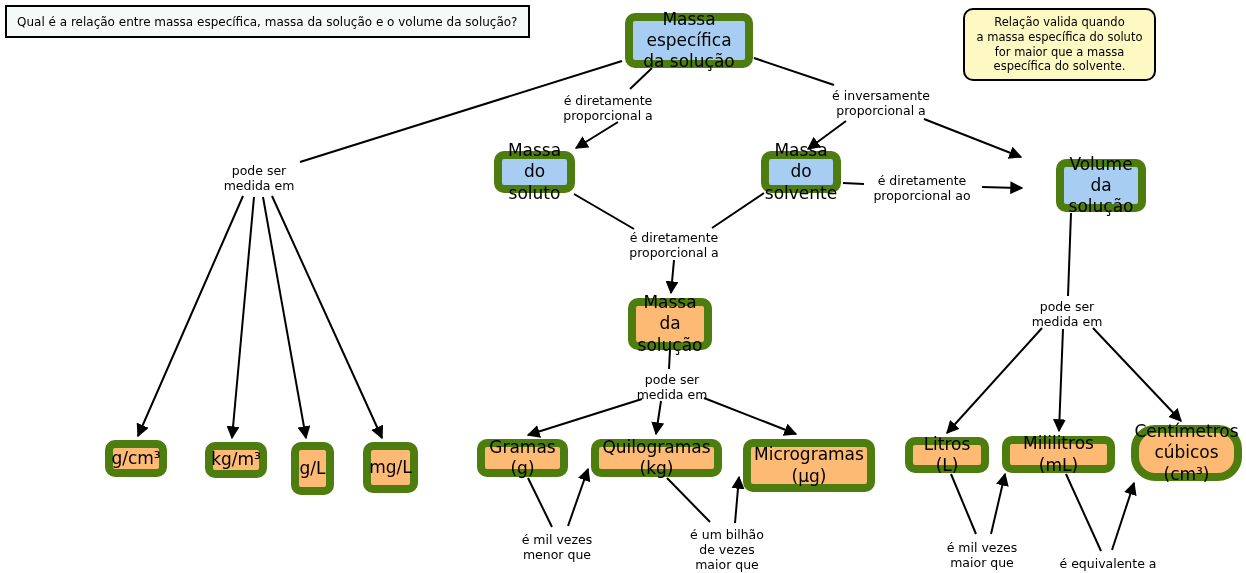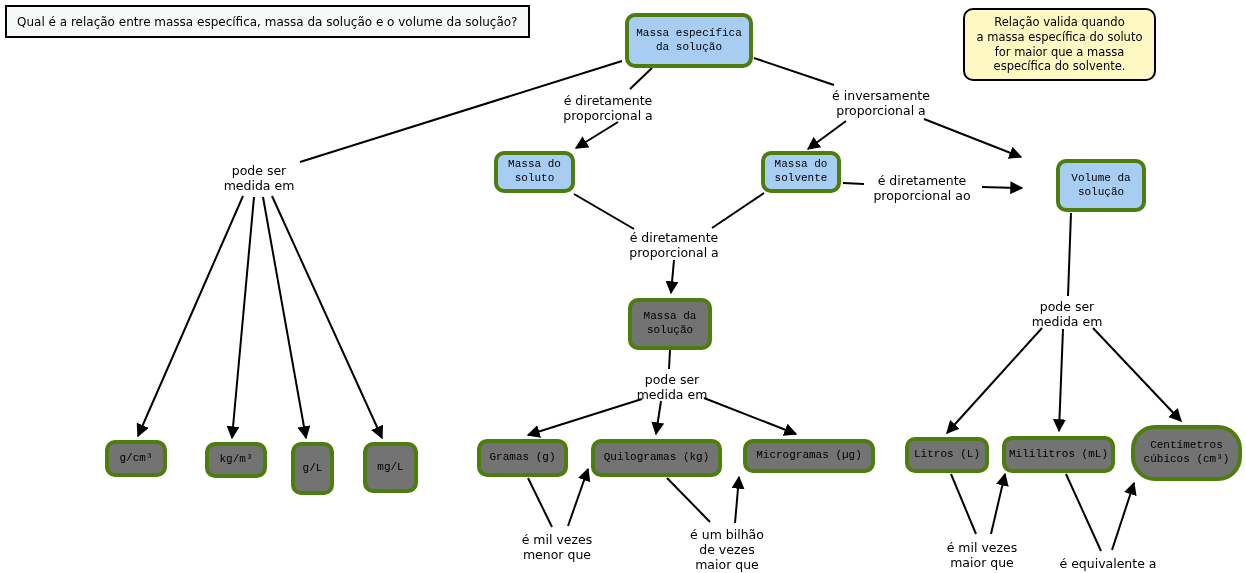--- a/index.html
+++ b/index.html
@@ -6,25 +6,25 @@
   .canvas{
     position:relative;width:1246px;height:573px;background:#ffffff;
     font-family:"DejaVu Sans","Liberation Sans",sans-serif;color:#000;
     overflow:hidden;
   }
   svg.edges{position:absolute;left:0;top:0;z-index:1;}
   svg.edges line{stroke:#000;stroke-width:2;}
   .node{
     position:absolute;z-index:2;box-sizing:border-box;
     display:flex;align-items:center;justify-content:center;
-    text-align:center;border:4px solid #4d7c0f;border-radius:10px;
-    font-size:11px;line-height:1.25;white-space:pre-line;font-family:Liberation Mono, monospace;
+    text-align:center;border:8px solid #4d7c0f;border-radius:10px;
+    font-size:17px;line-height:1.25;white-space:pre-line;
   }
   .blue{background:#a7cdf2;}
-  .gray{background:#737373;}
+  .gray{background:#fdba74;}
   .question{
     position:absolute;left:5px;top:5px;height:29px;z-index:2;
     display:flex;align-items:center;border:2px solid #000;border-radius:0;
     background:#f5faf8;font-size:12px;padding:0 10px;white-space:nowrap;
   }
   .note{
     position:absolute;left:963px;top:8px;width:193px;height:73px;z-index:2;
     box-sizing:border-box;display:flex;align-items:center;justify-content:center;
     text-align:center;border:2px solid #000;border-radius:10px;
     background:#fef9c3;font-size:11.5px;line-height:1.3;white-space:pre-line;
@@ -98,21 +98,21 @@
   <div class="node gray" style="left:628px;top:298px;width:84px;height:52px;">Massa da
 solução</div>
 
   <div class="node gray" style="left:105px;top:440px;width:62px;height:37px;">g/cm³</div>
   <div class="node gray" style="left:205px;top:442px;width:62px;height:36px;">kg/m³</div>
   <div class="node gray" style="left:291px;top:442px;width:43px;height:53px;">g/L</div>
   <div class="node gray" style="left:363px;top:442px;width:55px;height:51px;">mg/L</div>
 
   <div class="node gray" style="left:477px;top:439px;width:91px;height:38px;">Gramas (g)</div>
   <div class="node gray" style="left:591px;top:439px;width:131px;height:38px;">Quilogramas (kg)</div>
-  <div class="node gray" style="left:743px;top:439px;width:132px;height:34px;">Microgramas (µg)</div>
+  <div class="node gray" style="left:743px;top:439px;width:132px;height:53px;">Microgramas (µg)</div>
 
   <div class="node gray" style="left:905px;top:437px;width:84px;height:36px;">Litros (L)</div>
   <div class="node gray" style="left:1002px;top:436px;width:113px;height:37px;">Mililitros (mL)</div>
   <div class="node gray" style="left:1131px;top:425px;width:111px;height:56px;border-radius:24px;">Centímetros
 cúbicos (cm³)</div>
 
   <div class="edge-label" style="left:538px;top:93px;">é diretamente
 proporcional a</div>
   <div class="edge-label" style="left:811px;top:88px;">é inversamente
 proporcional a</div>

